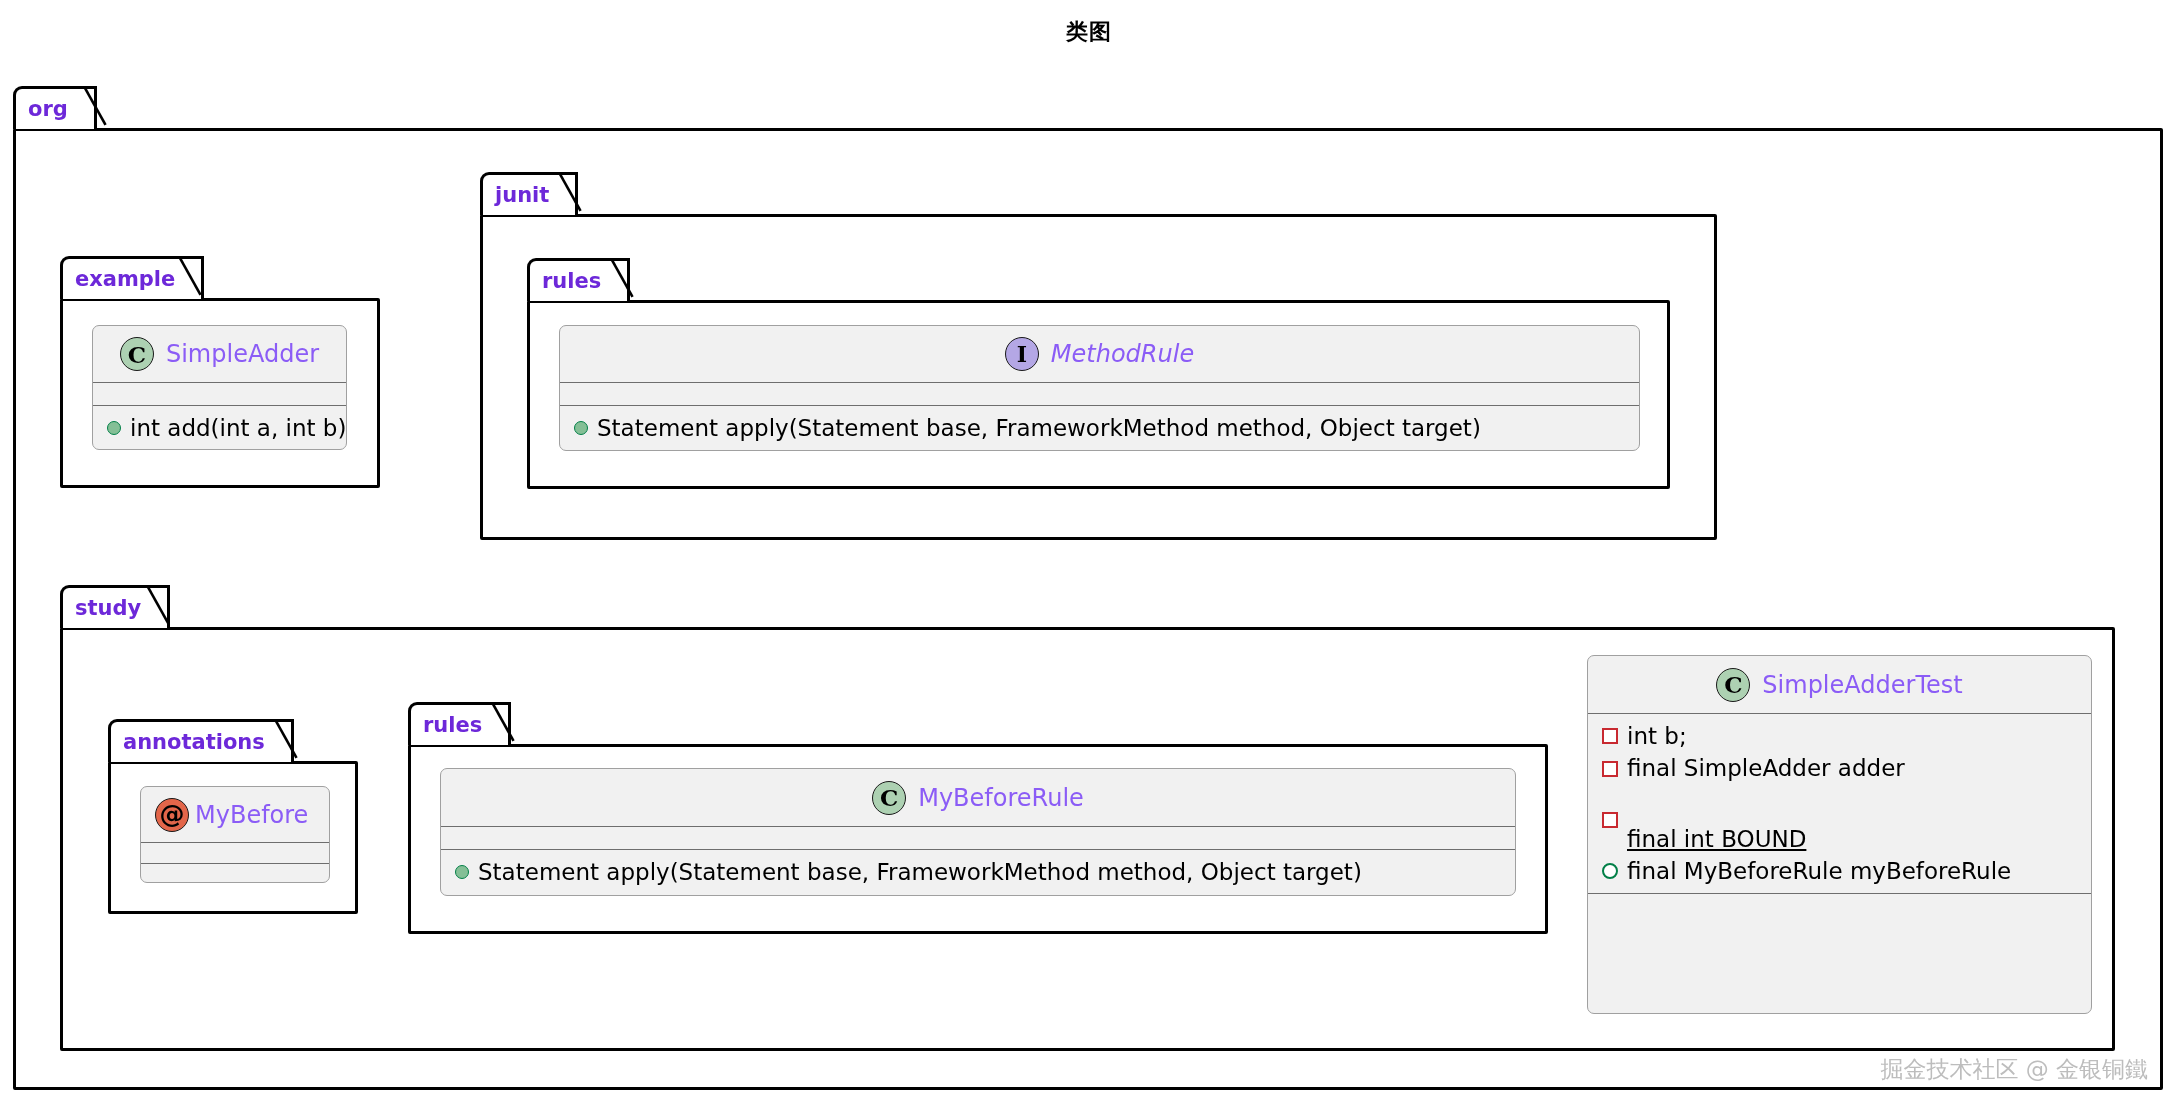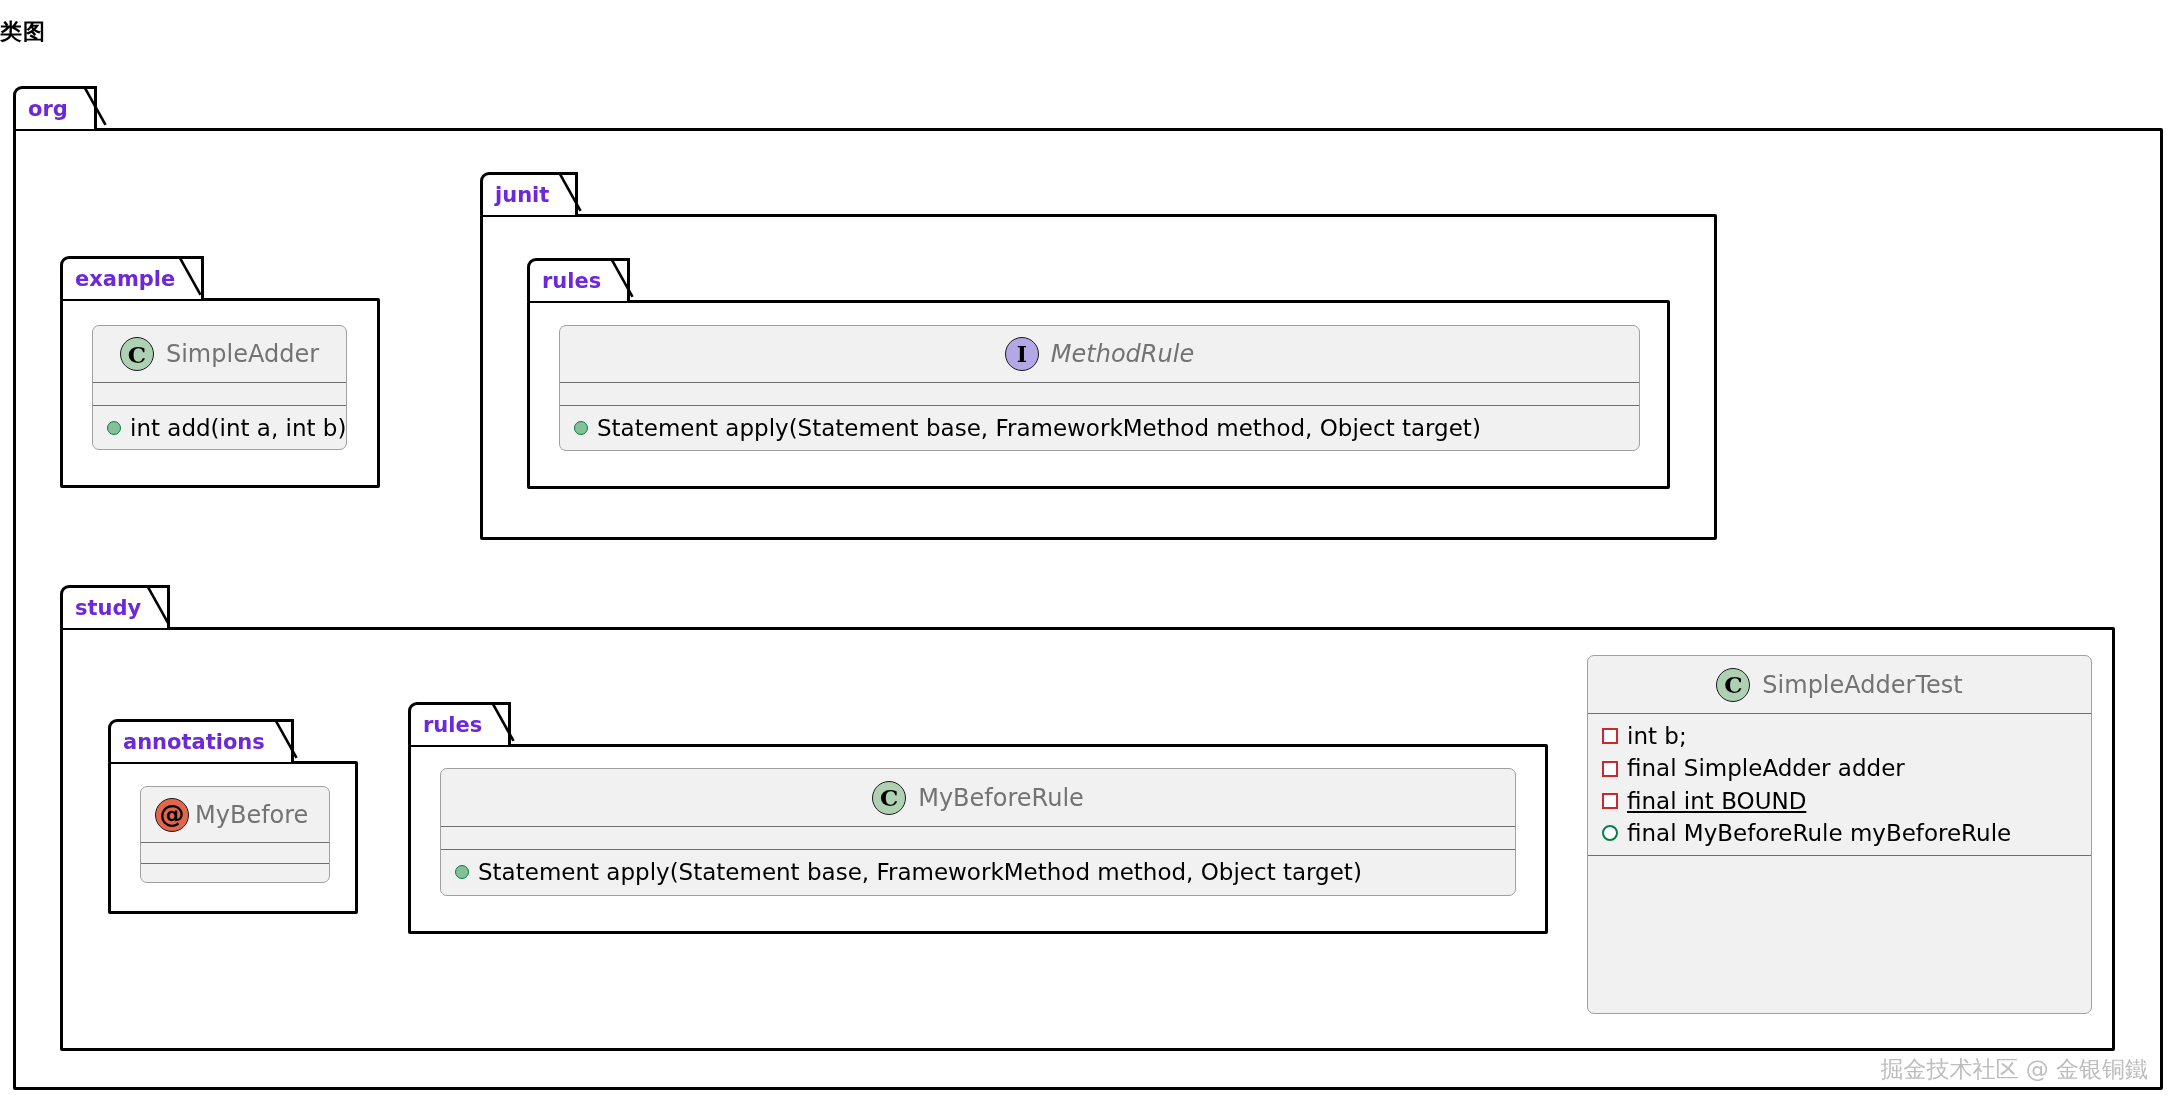--- a/index.html
+++ b/index.html
@@ -14,20 +14,21 @@
     font-family: "DejaVu Sans", "Liberation Sans", sans-serif;
     overflow: hidden;
   }
 
   
   #diagram-title {
     position: absolute;
     top: 17px;
     left: 0;
     width: 2178px;
+    text-align: center;
     font-size: 22px;
     font-weight: 600;
     color: #000000;
     letter-spacing: 1px;
   }
 
   
   .pkg {
     position: absolute;
     box-sizing: border-box;
@@ -83,21 +84,21 @@
   }
   .uml-header {
     display: flex;
     align-items: center;
     justify-content: center;
     gap: 12px;
     box-sizing: border-box;
   }
   .uml-name {
     font-size: 24px;
-    color: #737373;
+    color: #8b5cf6;
     white-space: nowrap;
   }
   .uml-name.italic { font-style: italic; }
 
   .uml-sep {
     height: 1px;
     background: #6e6e6e;
     width: 100%;
   }
   .uml-compartment {
@@ -109,21 +110,21 @@
   .member {
     display: flex;
     align-items: center;
     gap: 9px;
     padding: 1px 14px;
     font-size: 23px;
     color: #000000;
     white-space: nowrap;
     line-height: 1.32;
   }
-  .member-text.static { text-decoration: underline; }
+  .member-text.static { text-decoration: underline; margin-top: 38px; }
 
   
   .mk {
     flex: 0 0 auto;
     width: 13px;
     height: 13px;
     display: inline-block;
     position: relative;
   }
   .mk-public-method {            

